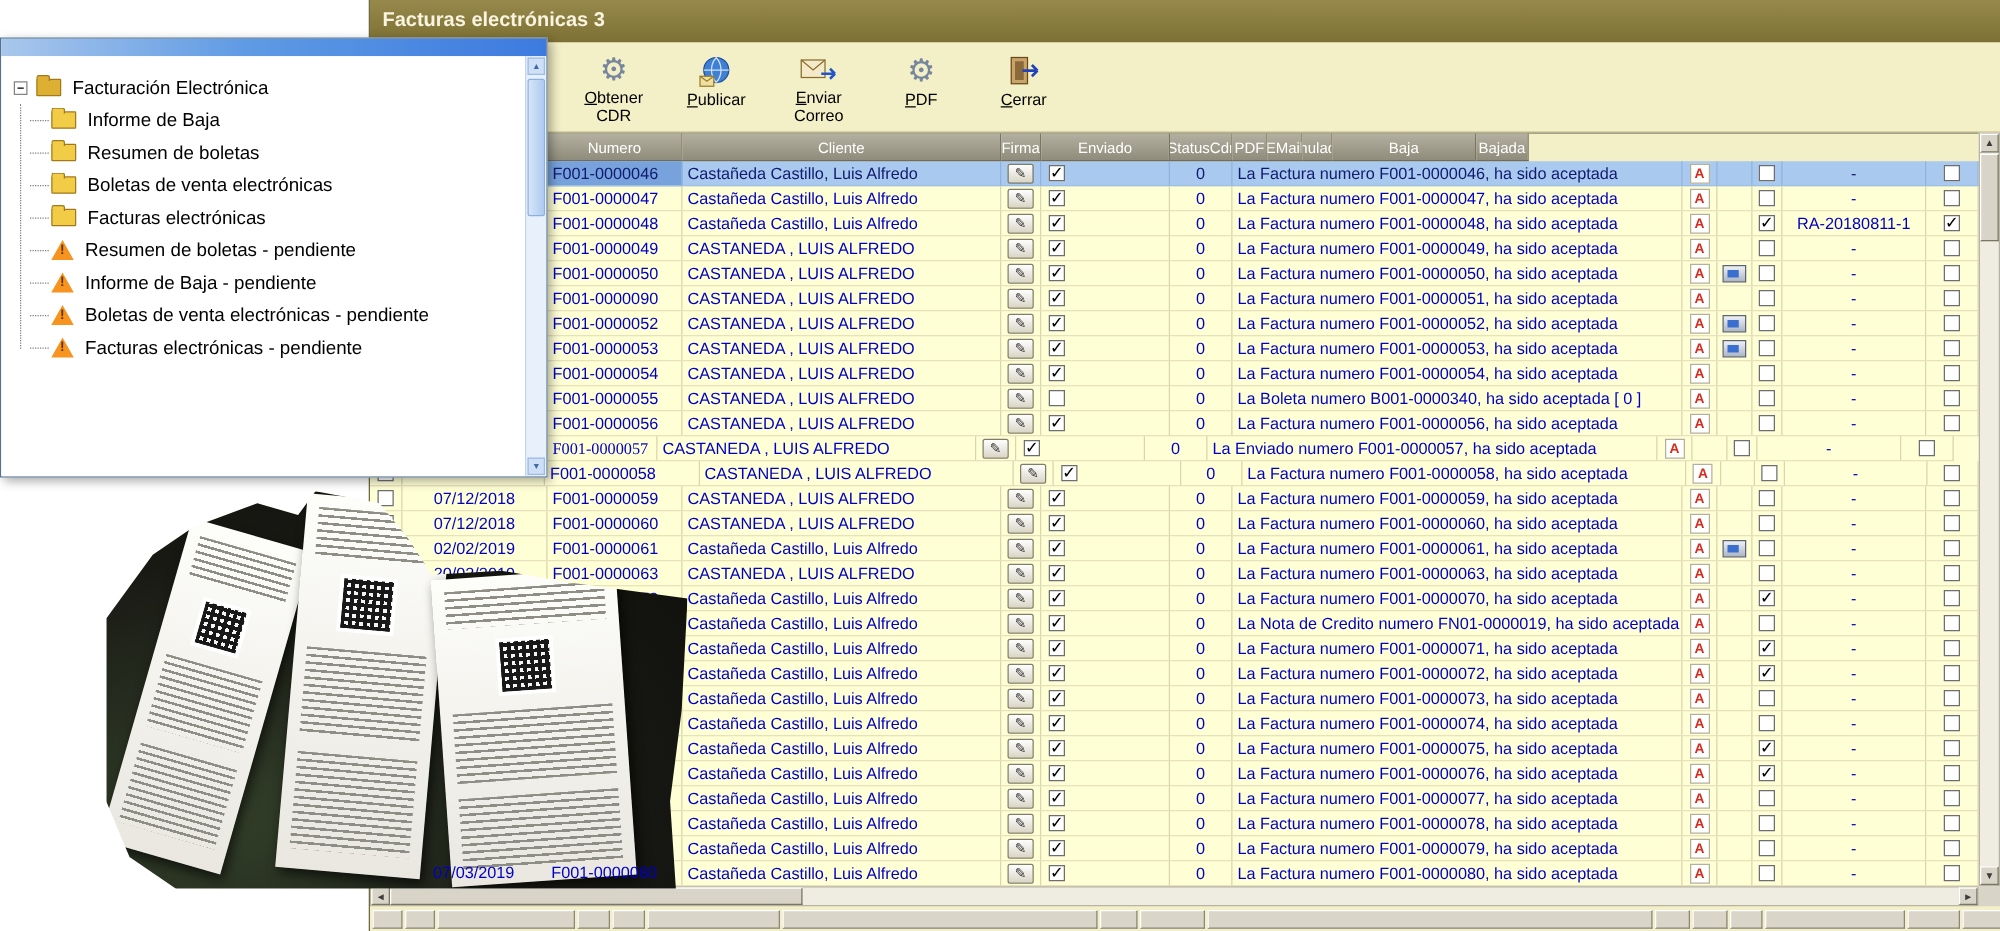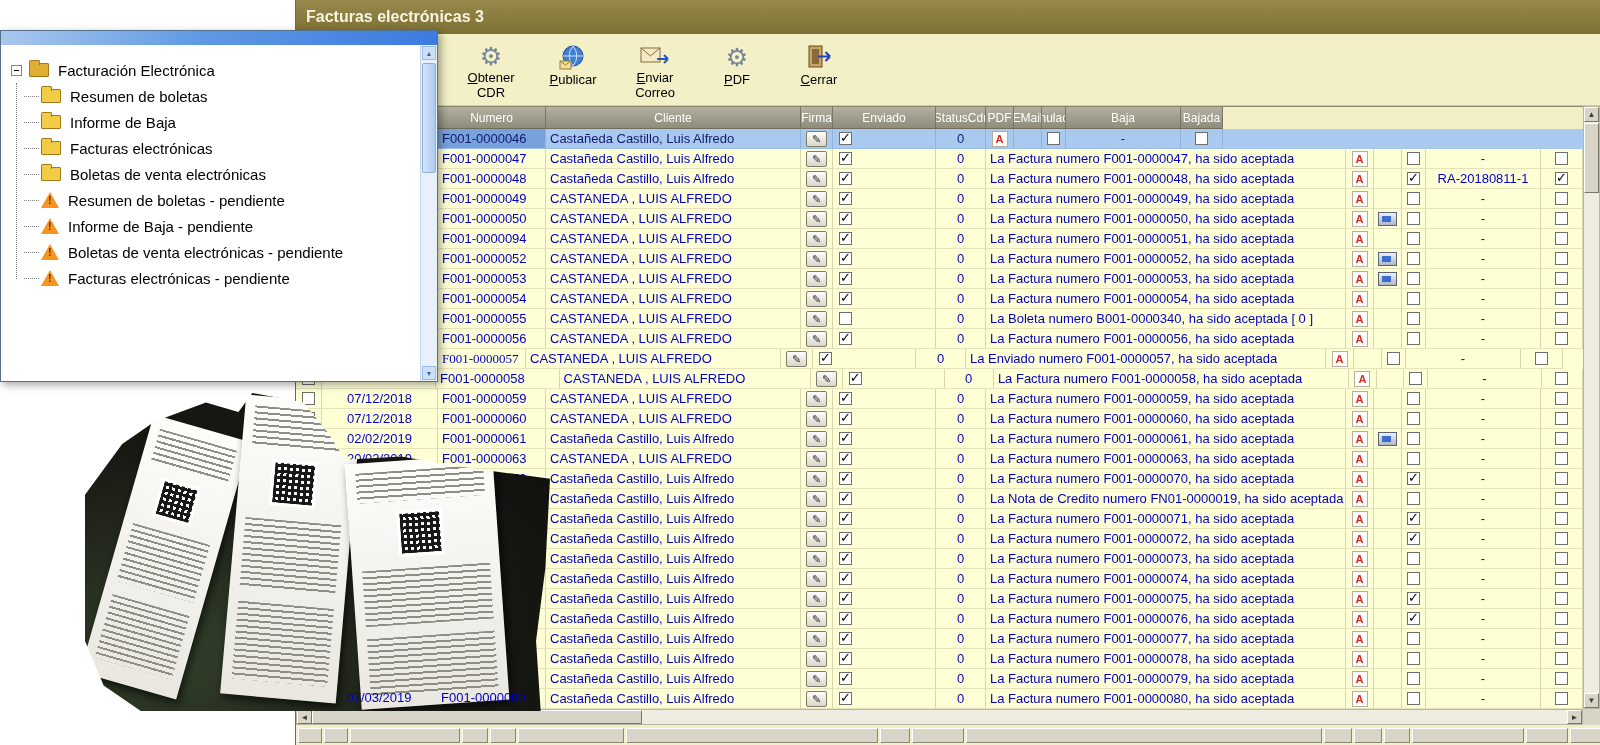--- a/index.html
+++ b/index.html
@@ -196,20 +196,21 @@
             <div class="gc center" style="width: 116px;"></div>
             <div class="gc ncur" style="width: 108px;">F001-0000046</div>
             <div class="gc" style="width: 255px;">Castañeda Castillo, Luis Alfredo</div>
             <div class="gc center" style="width: 32px;">
               <span class="fbtn"></span>
             </div>
             <div class="gc" style="width: 103px; padding-left: 6px;">
               <span class="cb checked"></span>
             </div>
             <div class="gc center" style="width: 50px;">0</div>
+            <div class="gc" style="width: 360px;">La Factura numero F001-0000046, ha sido aceptada</div>
             <div class="gc center" style="width: 28px;">
               <span class="pdficon"></span>
             </div>
             <div class="gc center" style="width: 28px;"></div>
             <div class="gc center" style="width: 24px;">
               <span class="cb"></span>
             </div>
             <div class="gc center" style="width: 115px;">-</div>
             <div class="gc center" style="width: 42px;">
               <span class="cb"></span>
@@ -323,21 +324,21 @@
             <div class="gc center" style="width: 115px;">-</div>
             <div class="gc center" style="width: 42px;">
               <span class="cb"></span>
             </div>
           </div>
           <div class="grow">
             <div class="gc center" style="width: 26px;">
               <span class="cb"></span>
             </div>
             <div class="gc center" style="width: 116px;"></div>
-            <div class="gc" style="width: 108px;">F001-0000094</div>
+            <div class="gc" style="width: 108px;">F001-0000090</div>
             <div class="gc" style="width: 255px;">CASTANEDA , LUIS ALFREDO</div>
             <div class="gc center" style="width: 32px;">
               <span class="fbtn"></span>
             </div>
             <div class="gc" style="width: 103px; padding-left: 6px;">
               <span class="cb checked"></span>
             </div>
             <div class="gc center" style="width: 50px;">0</div>
             <div class="gc" style="width: 360px;">La Factura numero F001-0000051, ha sido aceptada</div>
             <div class="gc center" style="width: 28px;">
@@ -1045,33 +1046,33 @@
       <div class="tree" id="tree">
         <div class="trow">
           <span class="expander"></span>
           <span class="ficon open"></span>
           <span>Facturación Electrónica</span>
         </div>
         <div class="vline"></div>
         <div id="tree-items">
             <div class="trow titem">
               <span class="ficon"></span>
-              <span>Resumen de boletas</span>
+              <span>Informe de Baja</span>
             </div>
             <div class="trow titem">
               <span class="ficon"></span>
-              <span>Informe de Baja</span>
+              <span>Resumen de boletas</span>
+            </div>
+            <div class="trow titem">
+              <span class="ficon"></span>
+              <span>Boletas de venta electrónicas</span>
             </div>
             <div class="trow titem">
               <span class="ficon"></span>
               <span>Facturas electrónicas</span>
-            </div>
-            <div class="trow titem">
-              <span class="ficon"></span>
-              <span>Boletas de venta electrónicas</span>
             </div>
             <div class="trow titem">
               <span class="wicon"></span>
               <span>Resumen de boletas - pendiente</span>
             </div>
             <div class="trow titem">
               <span class="wicon"></span>
               <span>Informe de Baja - pendiente</span>
             </div>
             <div class="trow titem">

